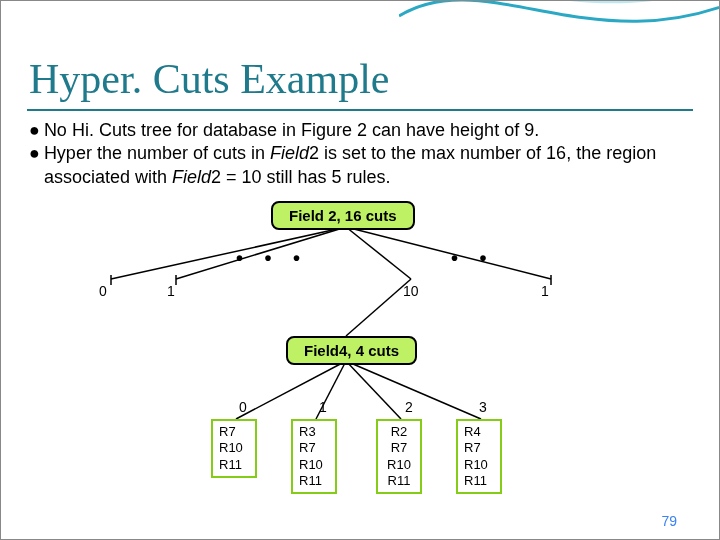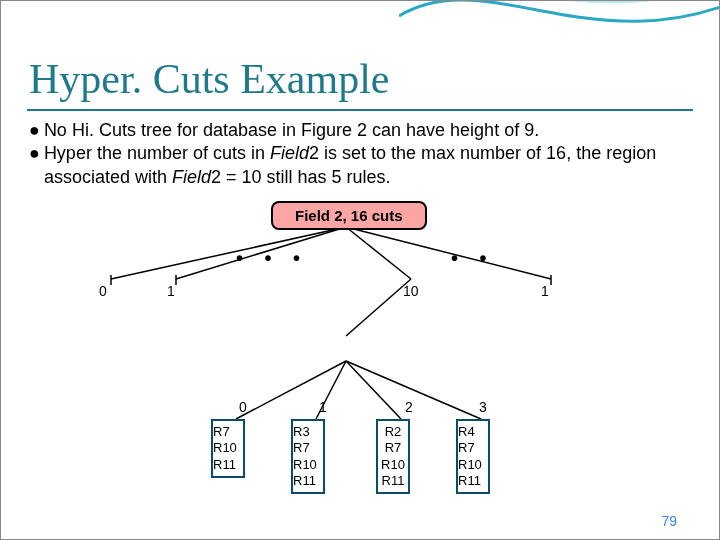--- a/index.html
+++ b/index.html
@@ -32,26 +32,26 @@
   .bullets .txt{flex:1;}
   .bullets i{}
   .slidenum{
     position:absolute;right:42px;bottom:10px;
     font-size:14px;color:#3b82f6;
   }
   
   .diagram{position:absolute;left:80px;top:200px;width:560px;height:310px;}
   .nodebox{
     position:absolute;border:2px solid #000;border-radius:8px;
-    background:#fca5a5;text-align:center;font-weight:bold;font-size:15px;
-    padding:4px 22px;white-space:nowrap;
+    background:#bef264;text-align:center;font-weight:bold;font-size:15px;
+    padding:4px 16px;white-space:nowrap;
   }
   .leaf{
-    position:absolute;border:2px solid #0c4a6e;background:#fff;
-    font-size:13px;line-height:1.25;padding:3px 0;min-width:30px;
+    position:absolute;border:2px solid #84cc16;background:#fff;
+    font-size:13px;line-height:1.25;padding:3px 6px;min-width:30px;
   }
   .lbl{position:absolute;font-size:14px;color:#000;}
   .ell{position:absolute;font-size:20px;font-weight:bold;letter-spacing:8px;}
 </style>
 </head>
 <body>
 
 <svg class="wave" width="360" height="160" viewBox="0 0 360 160">
   <path d="M0,60 C80,10 180,110 360,30 L360,0 L0,0 Z" fill="#bfe7ef"></path>
   <path d="M0,75 C90,20 200,130 360,50" stroke="#2aa8c4" stroke-width="3" fill="none"></path>
@@ -98,20 +98,21 @@
   <div class="nodebox" style="left:190px;top:0;">Field 2, 16 cuts</div>
 
   <div class="lbl" style="left:18px;top:82px;">0</div>
   <div class="lbl" style="left:86px;top:82px;">1</div>
   <div class="lbl" style="left:322px;top:82px;">10</div>
   <div class="lbl" style="left:460px;top:82px;">1</div>
 
   <div class="ell" style="left:155px;top:46px;">• • •</div>
   <div class="ell" style="left:370px;top:46px;">• •</div>
 
+  <div class="nodebox" style="left:205px;top:135px;">Field4, 4 cuts</div>
 
   <div class="lbl" style="left:158px;top:198px;">0</div>
   <div class="lbl" style="left:238px;top:198px;">1</div>
   <div class="lbl" style="left:324px;top:198px;">2</div>
   <div class="lbl" style="left:398px;top:198px;">3</div>
 
   <div class="leaf" style="left:130px;top:218px;">
     <div>R7</div>
     <div>R10</div>
     <div>R11</div>

